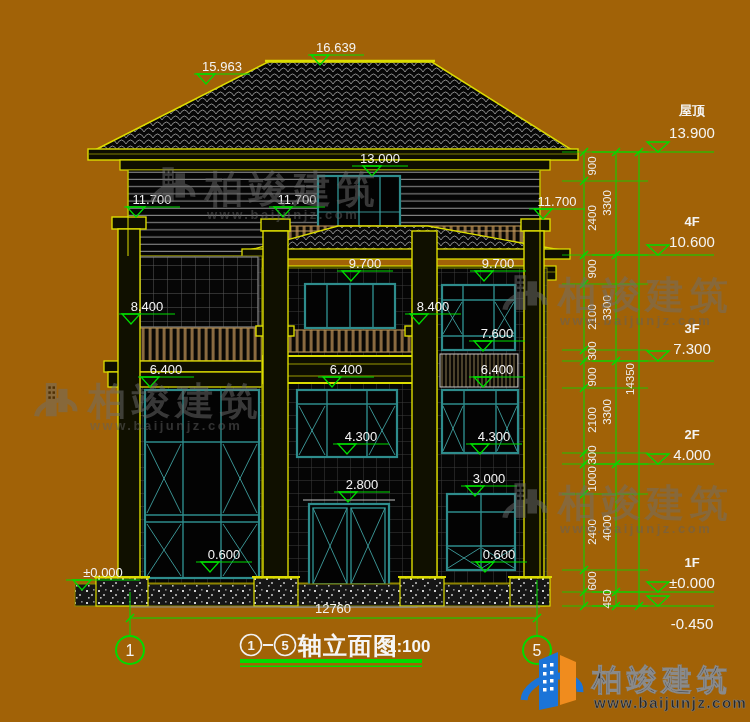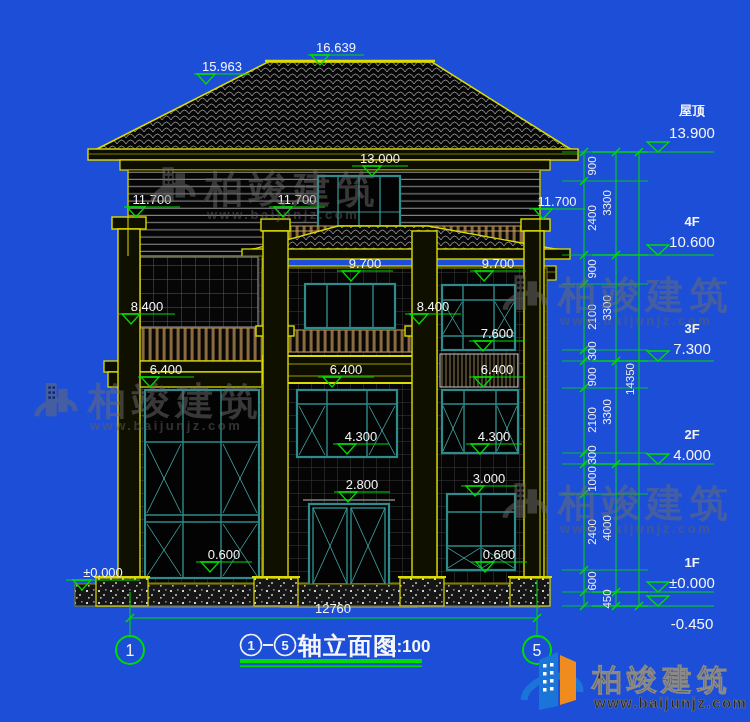--- a/index.html
+++ b/index.html
@@ -1,16 +1,16 @@
 <!DOCTYPE html>
 <html><head>
 <meta charset="utf-8">
 <style>
   html,body{margin:0;padding:0;background:#000;}
-  .stage{position:relative;width:750px;height:722px;background:#1d4ed8;overflow:hidden;
+  .stage{position:relative;width:750px;height:722px;background:#a16207;overflow:hidden;
          font-family:"Liberation Sans", sans-serif;}
   svg{position:absolute;left:0;top:0;}
   text{font-family:"Liberation Sans", sans-serif;fill:#F2F2F2;}
   .dimtxt{font-size:11.5px;fill:#EDEDED;}
   .spottxt{font-size:13px;fill:#F4F4F4;}
   .lvlval{font-size:15px;fill:#F4F4F4;}
   .lvllab{font-size:13px;fill:#F4F4F4;font-weight:bold;}
   .green{stroke:#00DC00;fill:none;}
   .greenfat{stroke:#00DC00;stroke-width:2;fill:none;}
   .tri{stroke:#00DC00;stroke-width:1.3;fill:none;}

